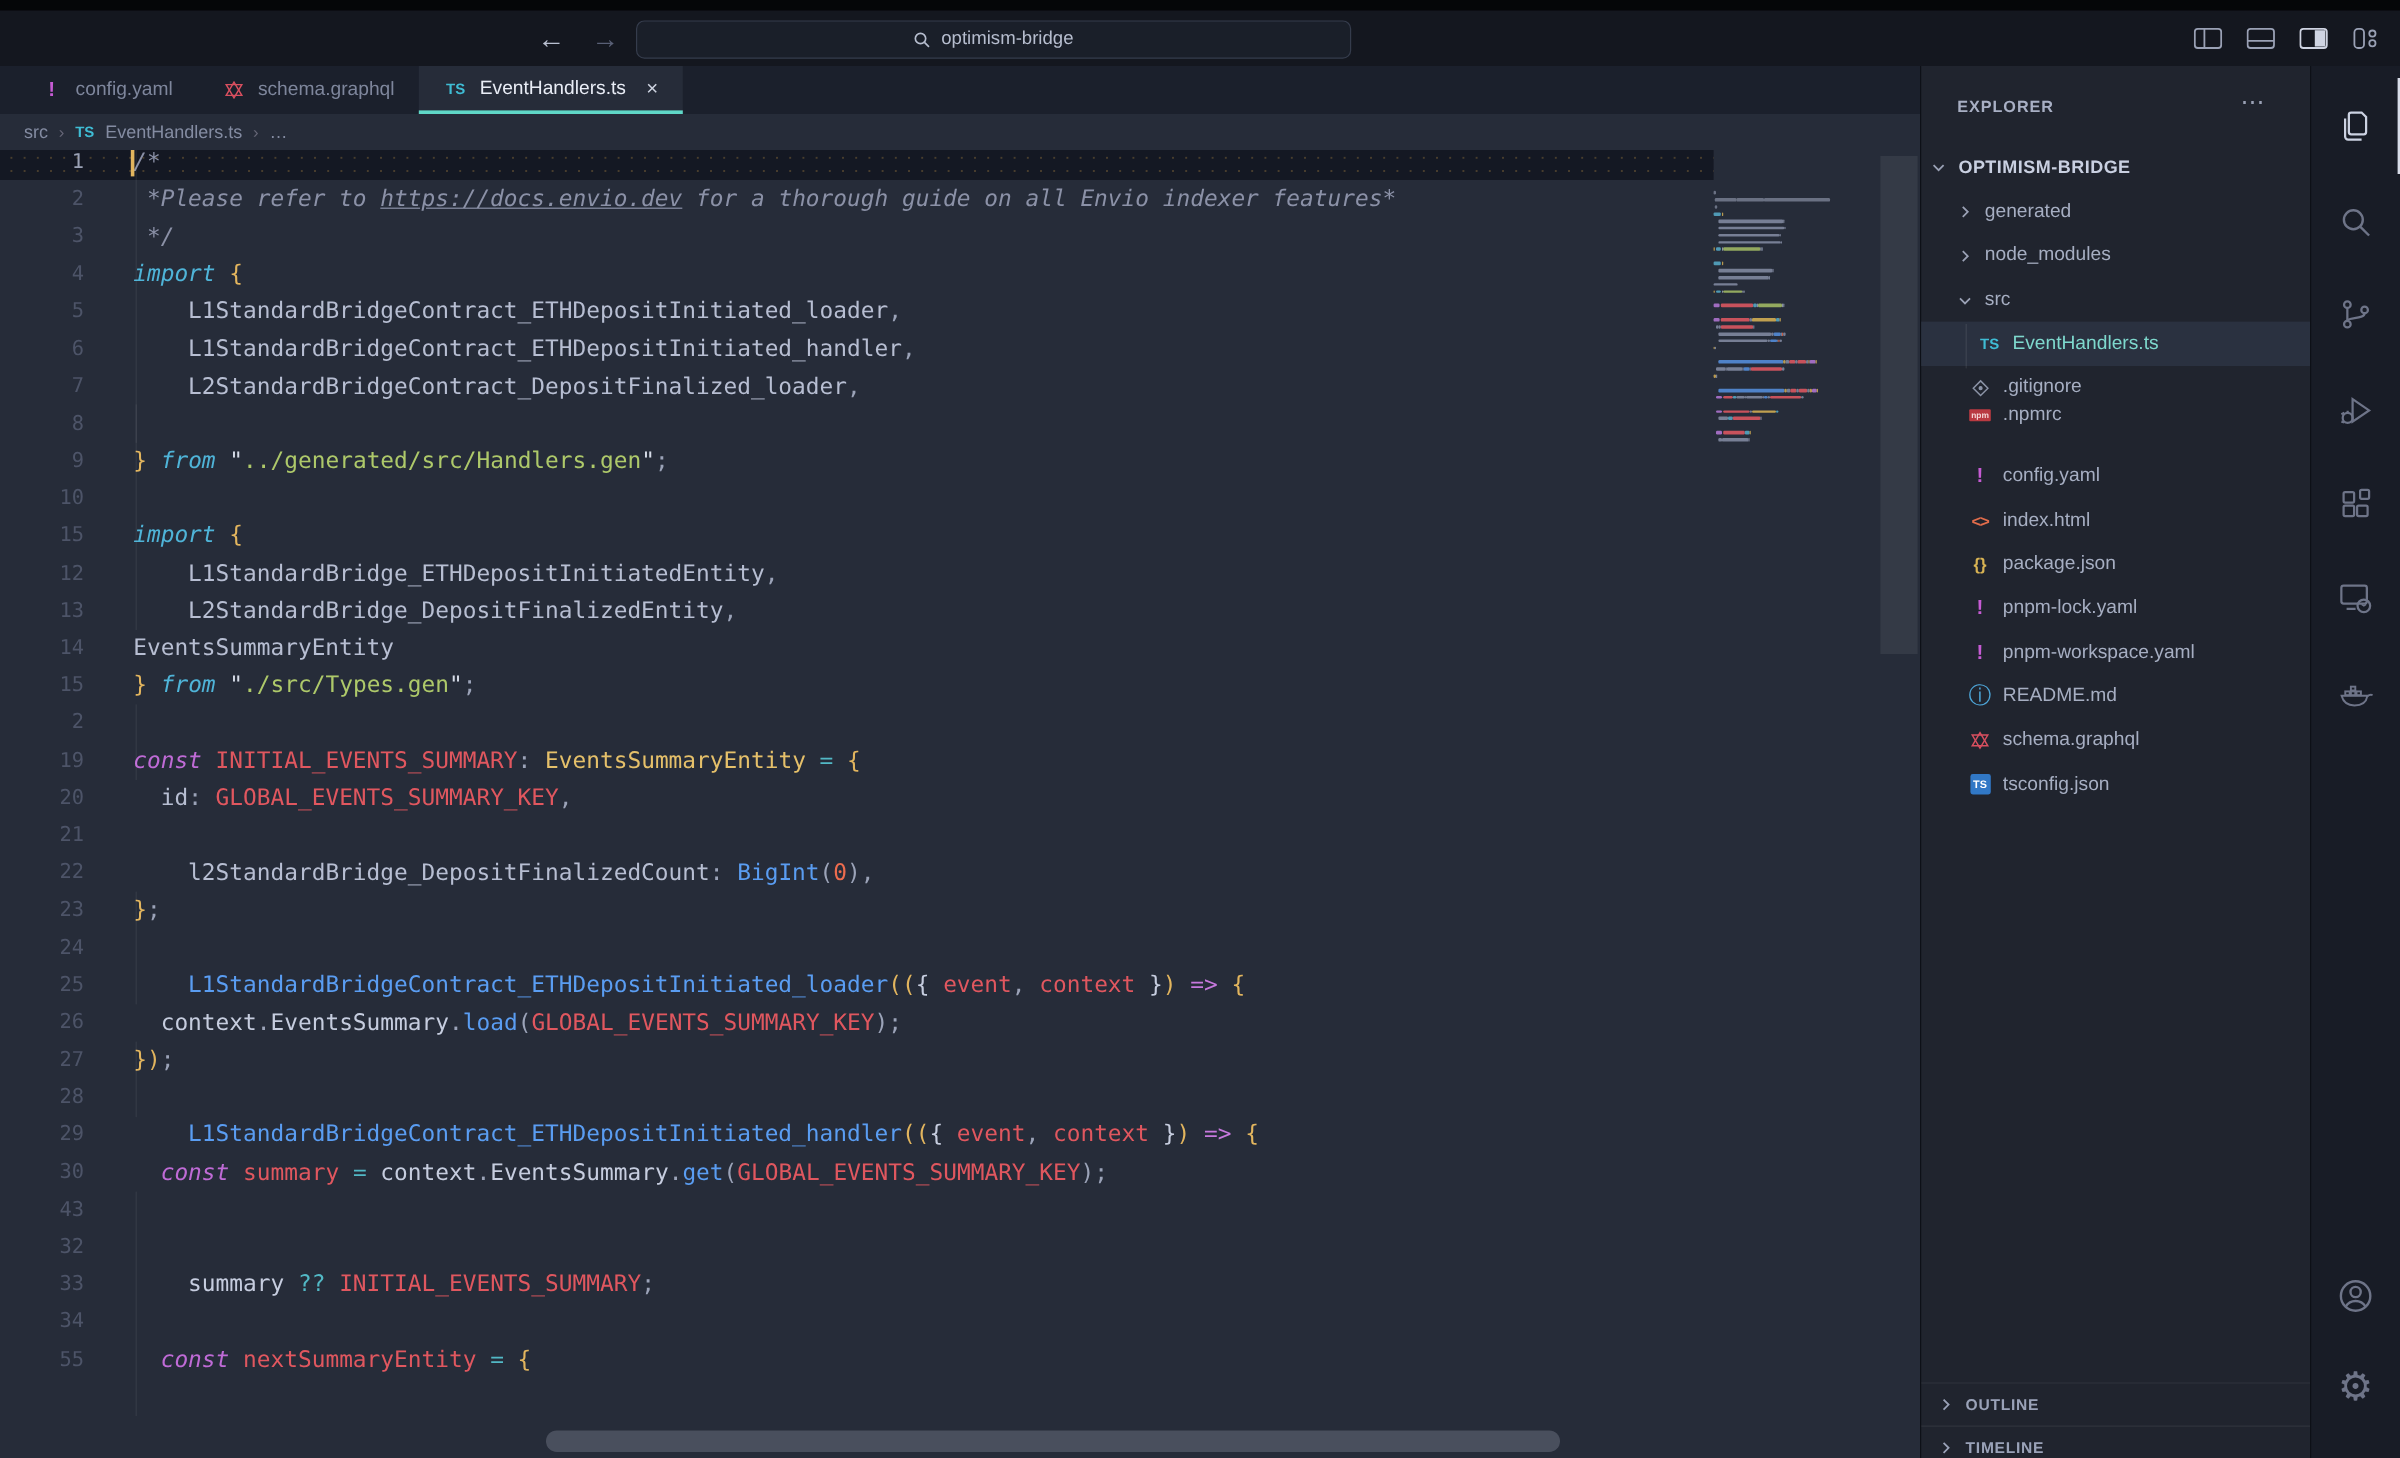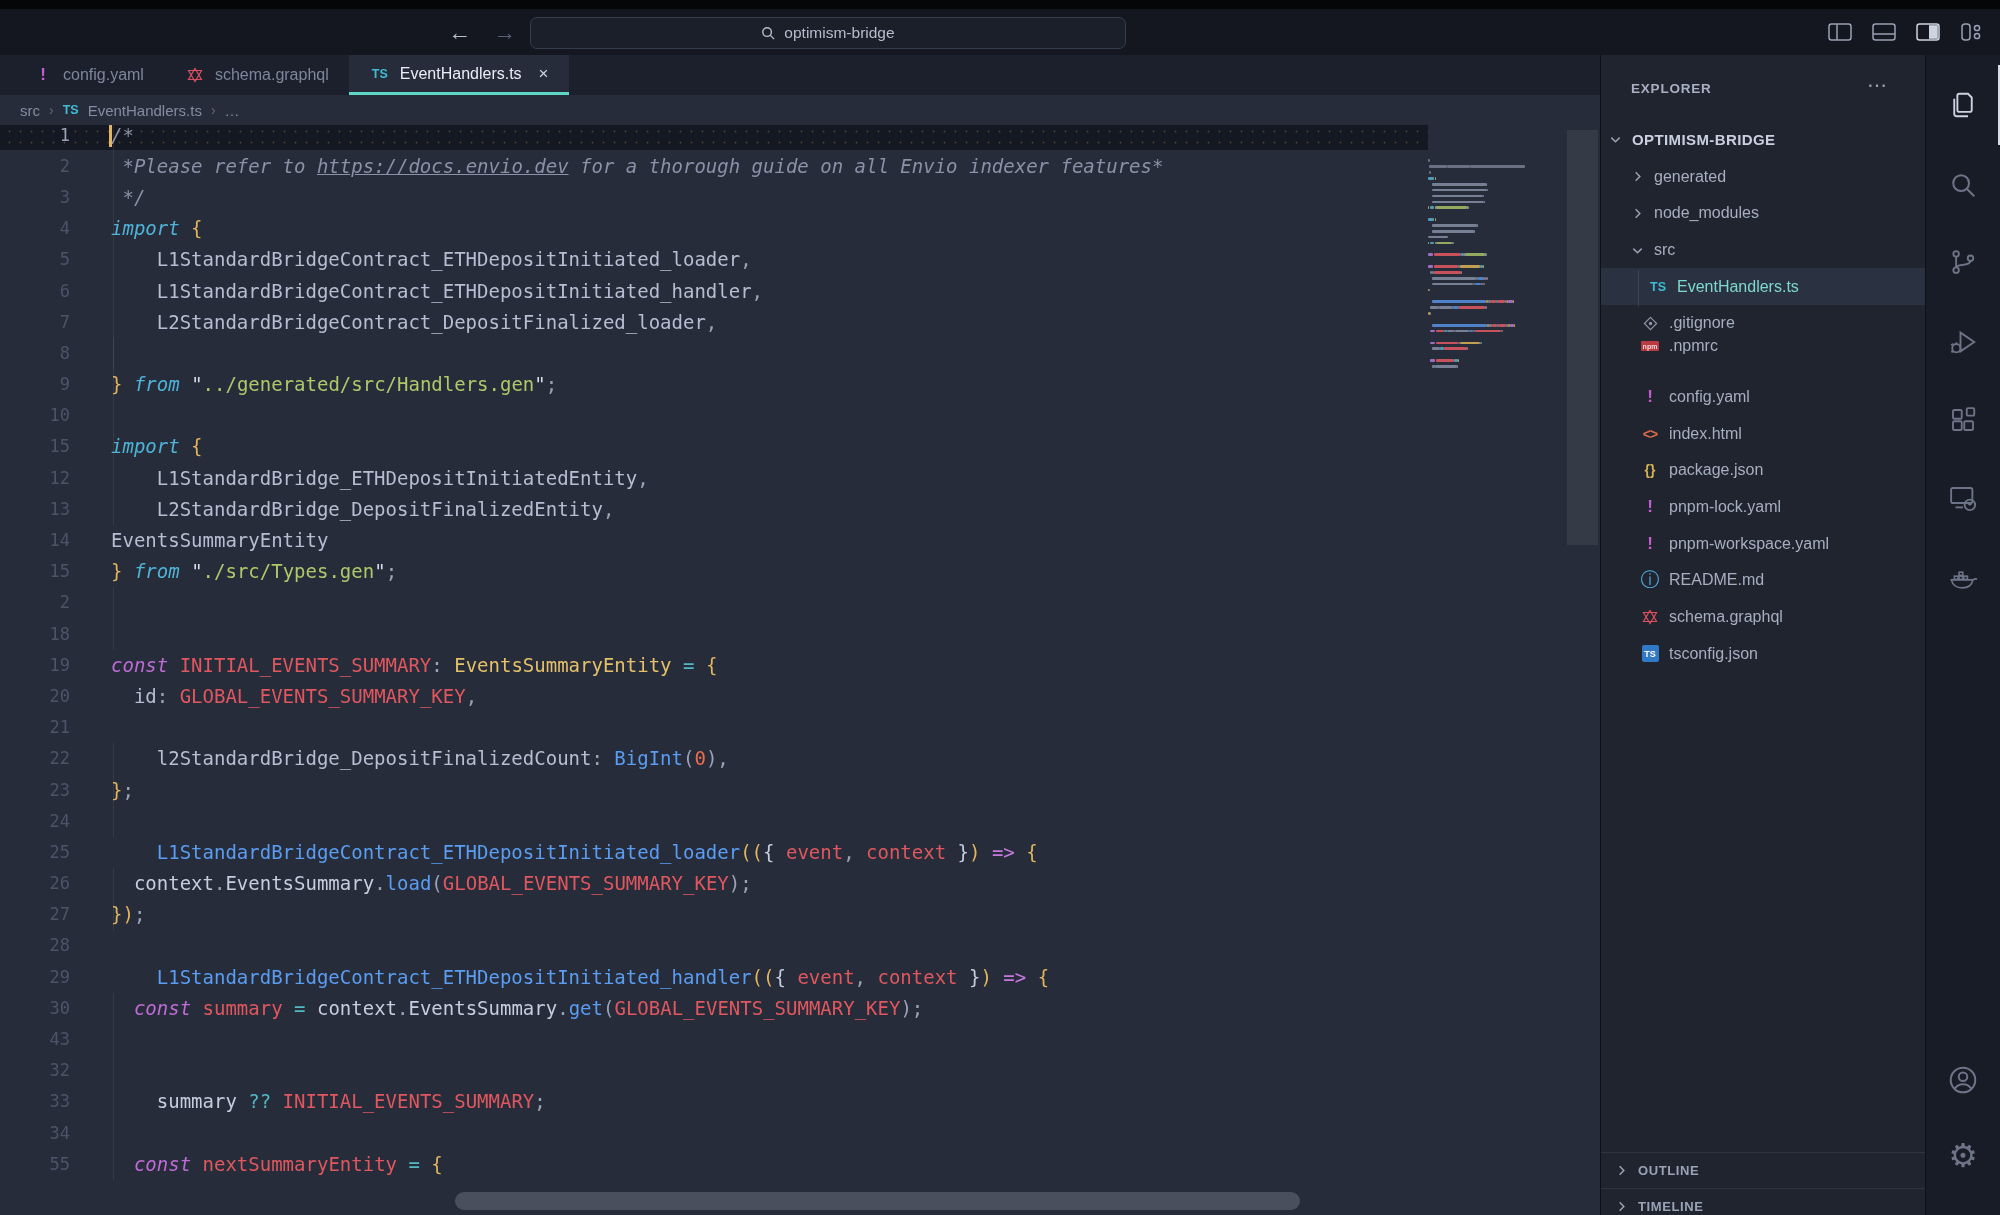--- a/index.html
+++ b/index.html
@@ -236,24 +236,20 @@
         </div>
         <div class="row">
           <span class="num">15</span>
           <span class="code"><span class="tok-brace">}</span><span> </span><span class="tok-kwi">from</span><span> </span><span class="tok-strq">"</span><span class="tok-str">./src/Types.gen</span><span class="tok-strq">"</span><span class="tok-punc">;</span></span>
         </div>
         <div class="row">
           <span class="num">2</span>
           <span class="code"></span>
         </div>
         <div class="row">
-          <span class="num">18</span>
-          <span class="code"></span>
-        </div>
-        <div class="row">
           <span class="num">19</span>
           <span class="code"><span class="tok-kwc">const</span><span> </span><span class="tok-red">INITIAL_EVENTS_SUMMARY</span><span class="tok-punc">: </span><span class="tok-type">EventsSummaryEntity</span><span class="tok-op"> = </span><span class="tok-brace">{</span></span>
         </div>
         <div class="row">
           <span class="num">20</span>
           <span class="code"><span>  </span><span class="tok-ident">id</span><span class="tok-punc">: </span><span class="tok-red">GLOBAL_EVENTS_SUMMARY_KEY</span><span class="tok-punc">,</span></span>
         </div>
         <div class="row">
           <span class="num">21</span>
         </div>

